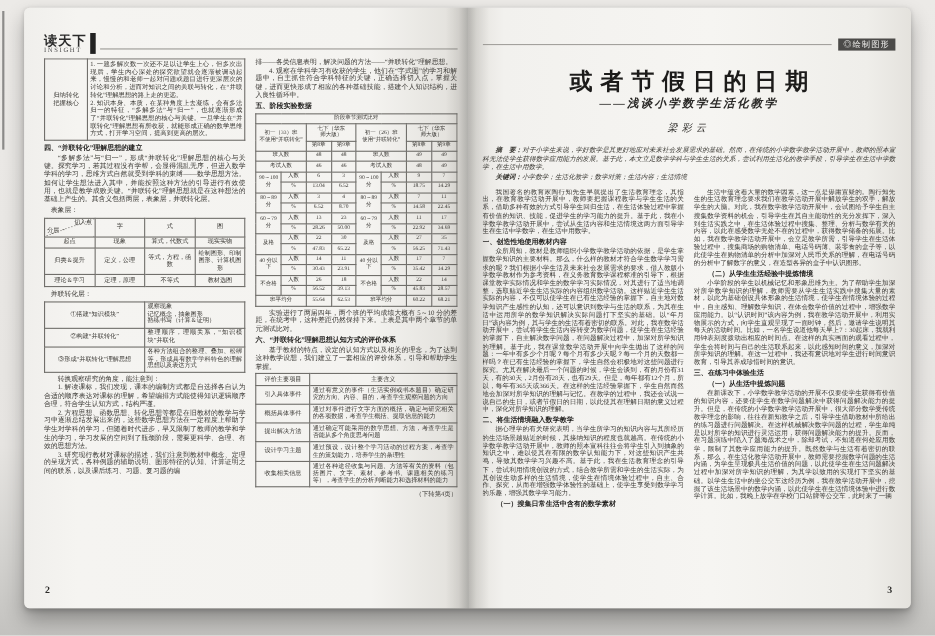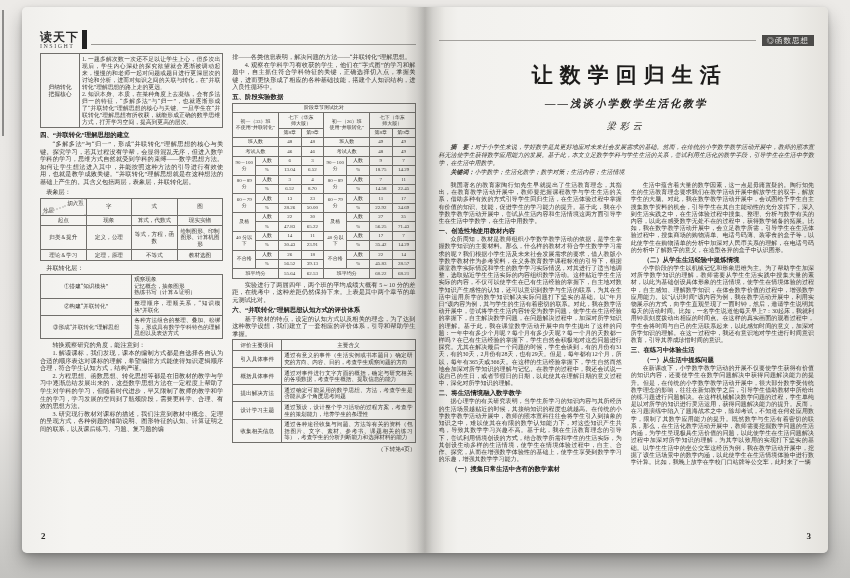--- a/index.html
+++ b/index.html
@@ -23,21 +23,21 @@
   .logo-bar{width:5px;height:19px;background:#222;margin:0 4px 0 3px;}
   .head-rule{flex:1;height:1px;background:#9a9894;margin-bottom:4px;}
   
   .rp-head{display:flex;align-items:center;height:14px;margin:14px 0 6px 0;}
   .head-rule2{flex:1;height:1px;background:#a3a19d;}
   .badge{font-family:"Liberation Sans",sans-serif;background:#4c4b49;color:#efeeec;font-size:7.5px;line-height:11px;
     padding:0 5px;letter-spacing:1px;margin-left:6px;}
   
   .title{margin:16px 0 0 0;text-align:center;font-family:"Liberation Sans",sans-serif;font-weight:bold;
     font-size:21px;line-height:24px;letter-spacing:7px;color:#1c1b1a;text-indent:7px;}
-  .subtitle{margin-top:10px;text-align:center;font-weight:bold;font-style:italic;font-size:10.5px;letter-spacing:2px;color:#2a2927;}
+  .subtitle{margin-top:0;text-align:center;font-weight:bold;font-style:italic;font-size:10.5px;letter-spacing:2px;color:#2a2927;}
   .author{margin-top:9px;text-align:center;font-size:9px;letter-spacing:4px;color:#33312e;font-style:italic;}
   .abstract{margin-top:10px;font-size:6px;line-height:8px;text-align:justify;font-style:italic;color:#3a3833;text-indent:2em;}
   .keywords{margin-top:1px;font-size:6px;line-height:8px;font-style:italic;color:#3a3833;text-indent:2em;}
   .bold{font-weight:bold;}
   
   .cols{display:flex;column-gap:9px;}
   .lp-cols{height:476px;overflow:hidden;}
   .rp-cols{height:350px;overflow:hidden;margin-top:6px;}
   .col{flex:1;min-width:0;}
   .p{margin:0;font-size:6px;line-height:7.2px;text-align:justify;text-indent:2em;color:#393733;}
@@ -342,23 +342,23 @@
             </table>
           <div class="cont">（下转第4页）</div>
         </div>
       </div>
       <div class="pagenum pn-left">2</div>
     </div>
 
     <div class="page page-right">
       <div class="rp-head">
         <div class="head-rule2"></div>
-        <div class="badge">◎函数思想</div>
-      </div>
-      <h1 class="title">让数学回归生活</h1>
+        <div class="badge">◎绘制图形</div>
+      </div>
+      <h1 class="title">或者节假日的日期</h1>
       <div class="subtitle">——浅谈小学数学生活化教学</div>
       <div class="author">梁彩云</div>
       <div class="abstract">
         <span class="bold">摘　要：</span><span>对于小学生来说，学好数学是其更好地应对未来社会发展需求的基础。然而，在传统的小学数学教学活动开展中，教师的照本宣科无法使学生获得数学应用能力的发展。基于此，本文立足数学学科与学生生活的关系，尝试利用生活化的教学手段，引导学生在生活中学数学，在生活中用数学。</span>
       </div>
       <div class="keywords">
         <span class="bold">关键词：</span><span>小学数学；生活化教学；数学对策；生活内容；生活情境</span>
       </div>
 
       <div class="cols rp-cols">

